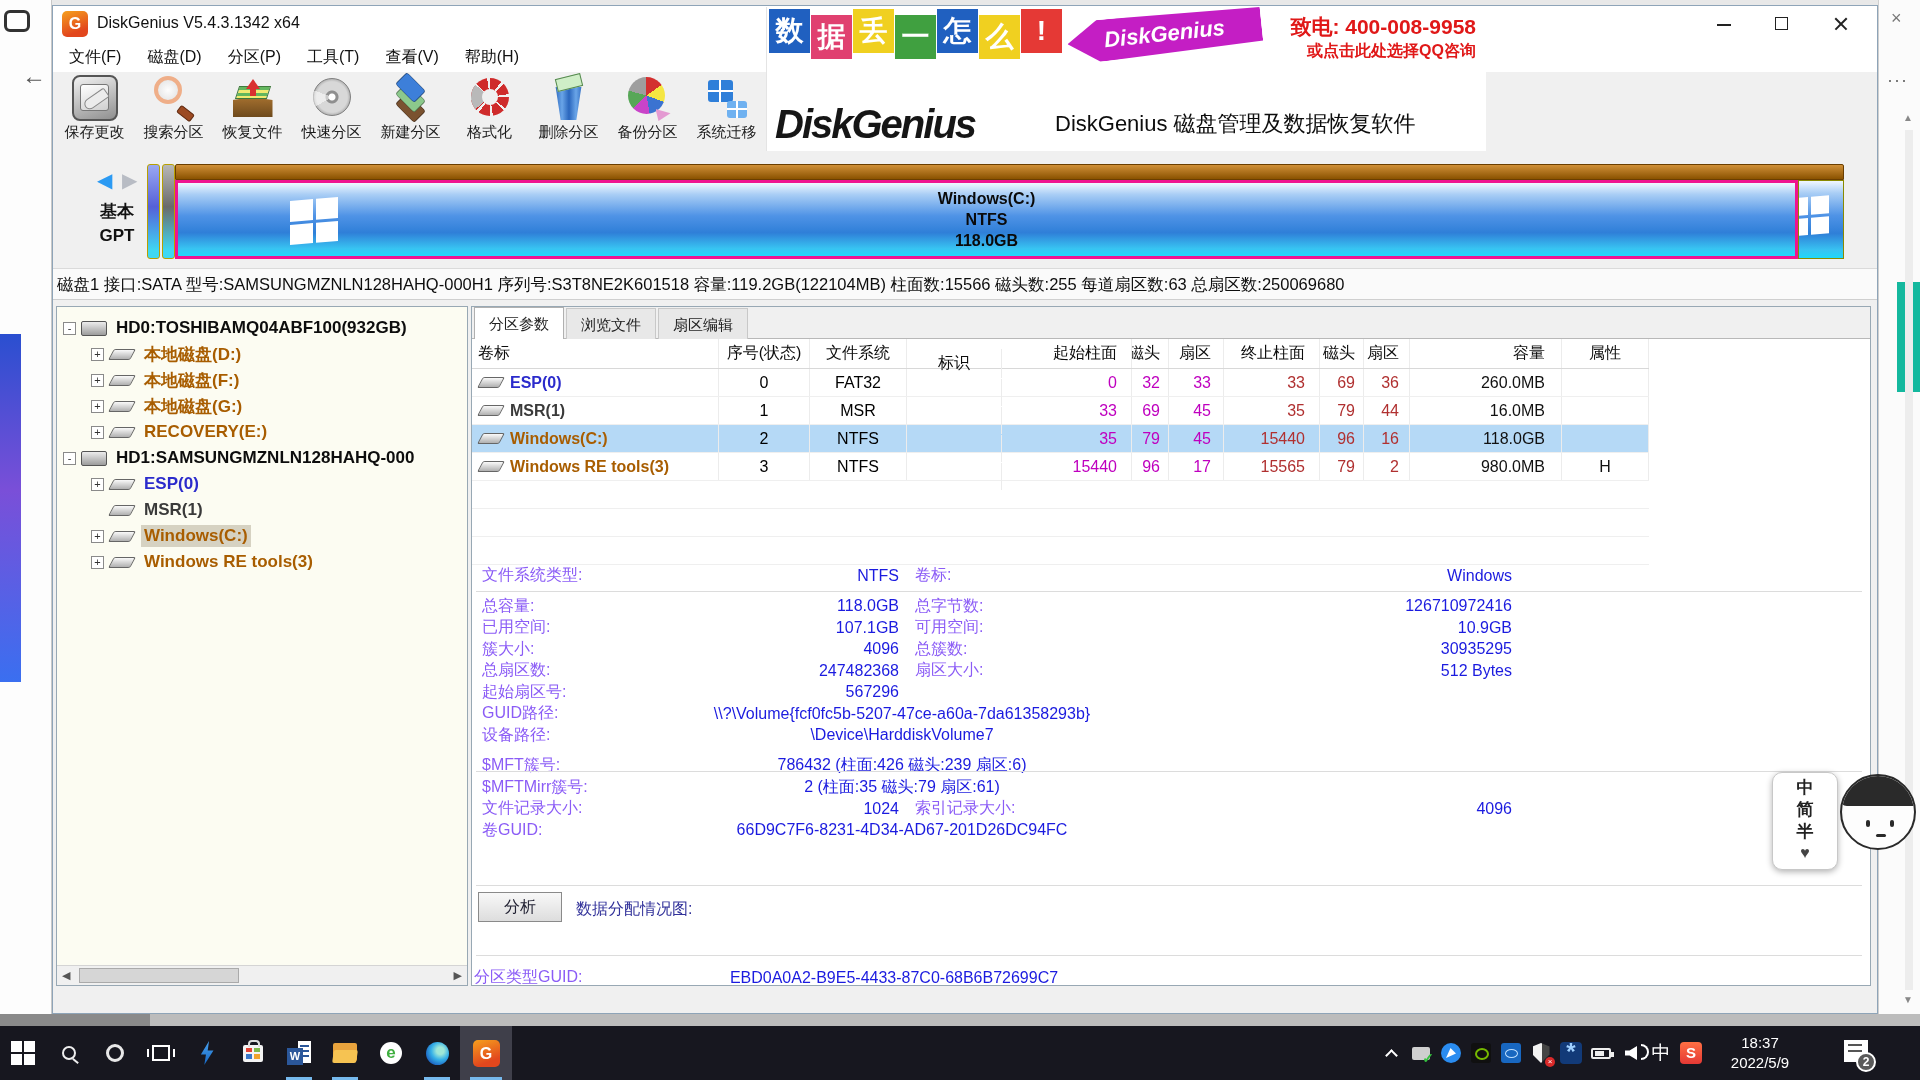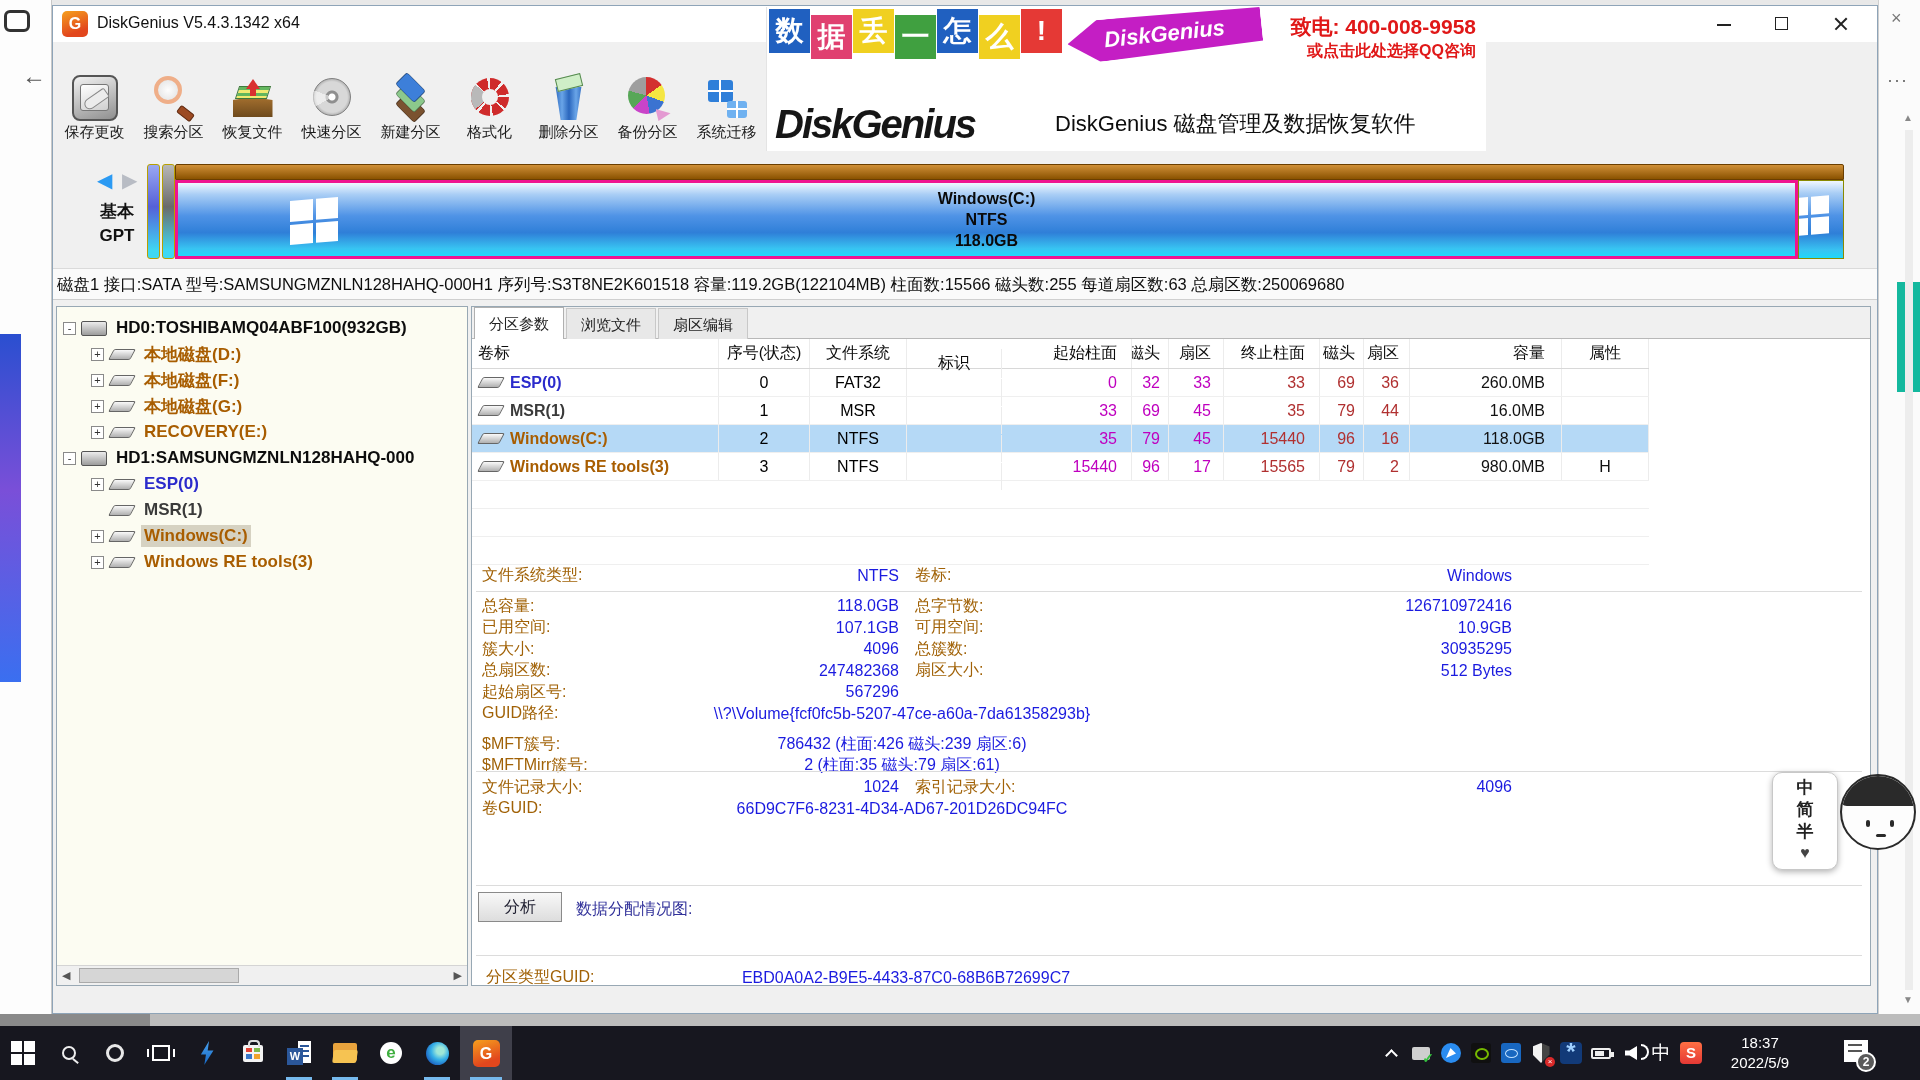--- a/index.html
+++ b/index.html
@@ -150,28 +150,28 @@
   .cw3{width:95px;justify-content:center;margin-top:20px;} .cw4{width:130px;justify-content:flex-end;padding-right:14px;}
   .cw5{width:37px;justify-content:flex-end;padding-right:8px;} .cw6{width:55px;justify-content:flex-end;padding-right:12px;}
   .cw7{width:96px;justify-content:flex-end;padding-right:14px;} .cw8{width:44px;justify-content:flex-end;padding-right:8px;}
   .cw9{width:46px;justify-content:flex-end;padding-right:10px;} .cw10{width:152px;justify-content:flex-end;padding-right:16px;}
   .cw11{width:87px;justify-content:center;border-right:1px solid #ececec;}
   .vstart{color:#bf00bf;} .vend{color:#b03030;} .vcap{color:#111;} .vattr{color:#111;}
   .pname{font-weight:bold;font-size:16px;}
   
   .details{position:absolute;left:10px;top:258px;width:1030px;}
   .drow{display:grid;grid-template-columns:230px 187px 193px 420px;height:21.5px;align-items:center;font-size:16px;white-space:nowrap;}
-  .dl1,.dl2{color:#a16207;} .dl2{padding-left:16px;}
+  .dl1,.dl2{color:#8b5cf6;} .dl2{padding-left:16px;}
   .dv1,.dv2{color:#1b1bdf;text-align:right;}
   .dv1.wide{grid-column:2/4;text-align:center;}
   .dsep{position:absolute;left:4px;width:1386px;height:0;border-top:1px solid #dcdcdc;}
   .analyze-btn{position:absolute;left:6px;top:585px;width:84px;height:30px;border:1px solid #8a8a8a;
     background:linear-gradient(#f8f8f8,#ddd);font-size:16px;color:#223;font-family:"Liberation Sans",sans-serif;}
   .alloc-lbl{position:absolute;left:104px;top:592px;font-size:16px;color:#32329a;}
-  .clipped{position:absolute;left:14px;top:660px;width:1030px;}
+  .clipped{position:absolute;left:2px;top:660px;width:1030px;}
   
   .statusbar{position:absolute;left:0;bottom:0;width:100%;height:26px;background:#f0f0f0;border-top:1px solid #c8c8c8;display:flex;font-size:15px;color:#222;}
   .sb-cell{height:100%;line-height:25px;border-right:1px solid #d0d0d0;}
   .sb-ready{flex:1;padding-left:5px;}
   .sb-caps{width:62px;text-align:center;border-left:1px solid #d0d0d0;}
   .sb-num{width:58px;text-align:center;}
   .sb-grip{width:26px;position:relative;}
   .sb-grip i{position:absolute;width:3px;height:3px;background:#9a9a9a;}
   .sb-grip i:nth-child(1){right:5px;bottom:4px;} .sb-grip i:nth-child(2){right:10px;bottom:4px;}
   .sb-grip i:nth-child(3){right:5px;bottom:9px;}
@@ -281,20 +281,28 @@
         </div>
       <div class="wctl max">
           <span class="g-max"></span>
         </div>
       <div class="wctl close">
           <span class="g-x1"></span>
           <span class="g-x2"></span>
         </div>
     </div>
 
+    <div class="menubar" id="menubar">
+        <div class="menu-item">文件(F)</div>
+        <div class="menu-item">磁盘(D)</div>
+        <div class="menu-item">分区(P)</div>
+        <div class="menu-item">工具(T)</div>
+        <div class="menu-item">查看(V)</div>
+        <div class="menu-item">帮助(H)</div>
+      </div>
 
     <div class="toolbar" id="toolbar">
         <div class="tbtn">
           <div class="ticon ti-save">
             <div class="p1"></div>
             <div class="p2"></div>
             <div class="p3"></div>
           </div>
           <span class="lbl">保存更改</span>
         </div>
@@ -602,20 +610,24 @@
             <div class="drow">
               <span class="dl1">起始扇区号:</span>
               <span class="dv1">567296</span>
               <span class="dl2"></span>
               <span class="dv2"></span>
             </div>
             <div class="drow">
               <span class="dl1">GUID路径:</span>
               <span class="dv1 wide">\\?\Volume{fcf0fc5b-5207-47ce-a60a-7da61358293b}</span>
             </div>
+            <div class="drow">
+              <span class="dl1">设备路径:</span>
+              <span class="dv1 wide">\Device\HarddiskVolume7</span>
+            </div>
           </div>
           <div style="margin-top: 9px;">
             <div class="drow">
               <span class="dl1">$MFT簇号:</span>
               <span class="dv1 wide">786432 (柱面:426 磁头:239 扇区:6)</span>
             </div>
             <div class="drow">
               <span class="dl1">$MFTMirr簇号:</span>
               <span class="dv1 wide">2 (柱面:35 磁头:79 扇区:61)</span>
             </div>

